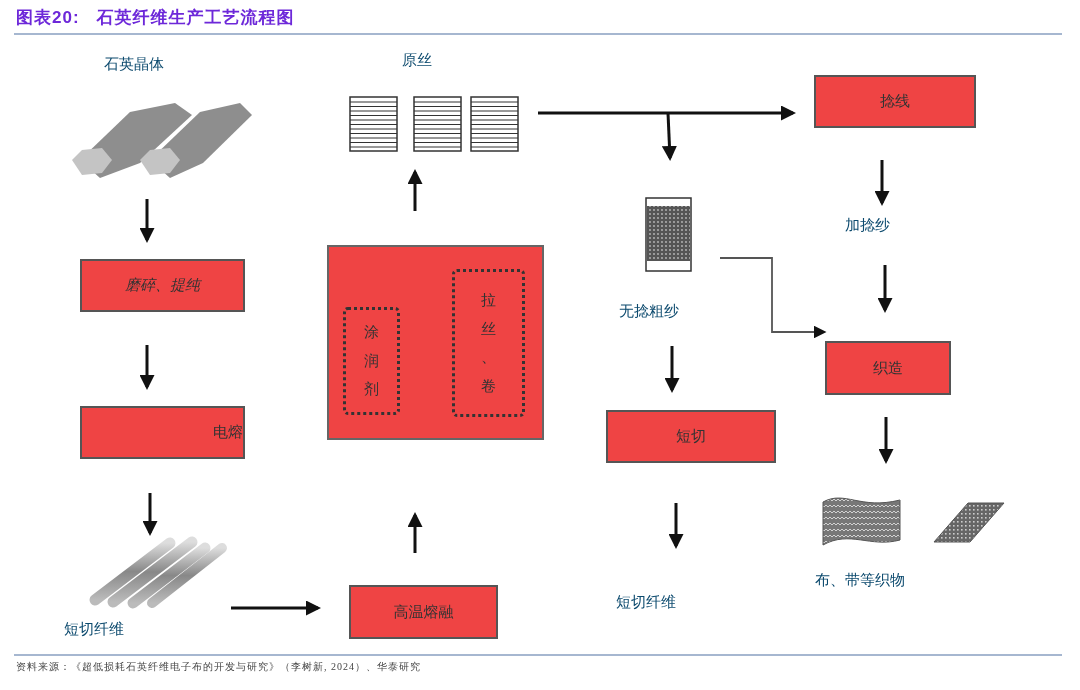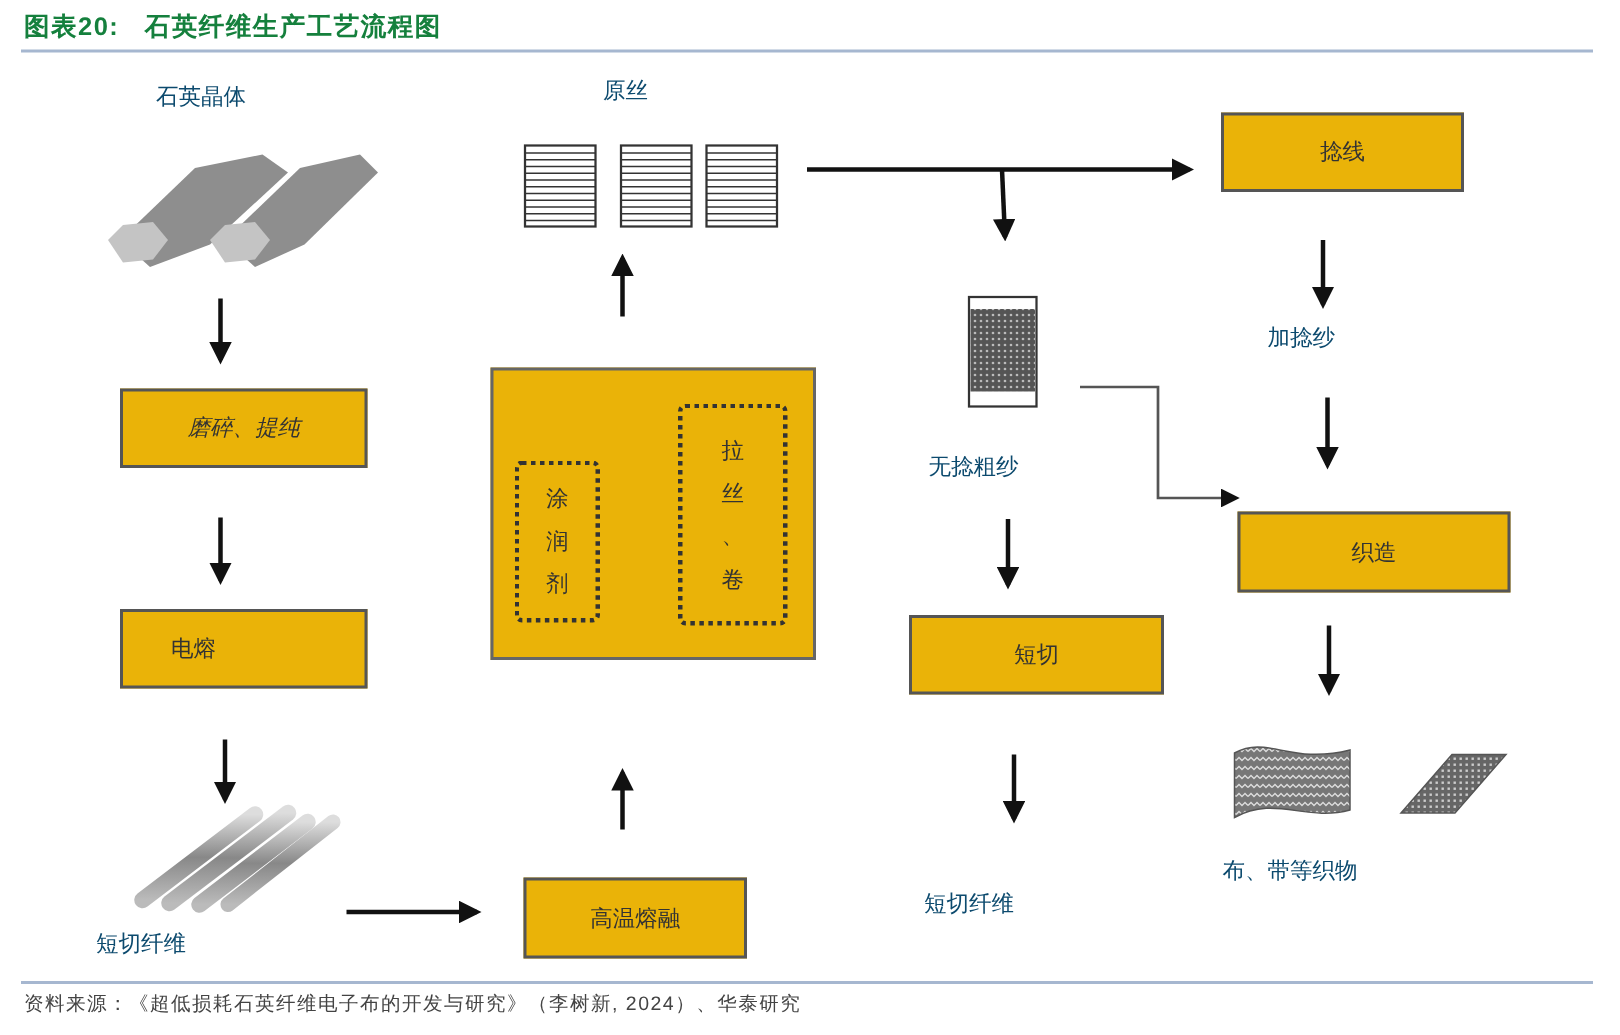--- a/index.html
+++ b/index.html
@@ -1,27 +1,27 @@
 <!DOCTYPE html>
 <html><head>
 <meta charset="utf-8">
 <style>
   html, body { margin: 0; padding: 0; background: #ffffff; }
   body { width: 1080px; height: 690px; position: relative; overflow: hidden;
          font-family: "DejaVu Sans", "Liberation Sans", sans-serif; color: #333; }
-  .title { position: absolute; left: 16px; top: 6px; font-size: 17px; font-weight: bold; color: #15803d;
+  .title { position: absolute; left: 16px; top: 6px; font-size: 17px; font-weight: bold; color: #6d28d9;
            font-family: "DejaVu Serif", "Liberation Serif", serif; letter-spacing: 1px; }
   .title .num { font-family: "Liberation Sans", sans-serif; font-weight: bold; }
   .divider { position: absolute; left: 14px; width: 1048px; height: 2px; background: #a6b7d0; }
   .divider.top { top: 33px; }
   .divider.bottom { top: 654px; }
-  .source { position: absolute; left: 16px; top: 660px; font-size: 13px; color: #444;
-            font-family: Liberation Sans, sans-serif; letter-spacing: 1px; }
+  .source { position: absolute; left: 16px; top: 660px; font-size: 10px; color: #444;
+            font-family: Liberation Serif, serif; letter-spacing: 1px; }
   .lbl { position: absolute; font-size: 15px; color: #0c4a6e; white-space: nowrap; }
-  .box { position: absolute; border: 2px solid #555; background: #eab308; box-sizing: border-box;
+  .box { position: absolute; border: 2px solid #555; background: #ef4444; box-sizing: border-box;
          display: flex; align-items: center; justify-content: center; font-size: 15px; color: #333; }
   .dotbox { position: absolute; border: 3px dotted #333; border-radius: 5px; box-sizing: border-box;
             display: flex; flex-direction: column; align-items: center; justify-content: center;
             font-size: 15px; color: #333; line-height: 1.9; }
   svg.overlay { position: absolute; left: 0; top: 0; width: 1080px; height: 690px; pointer-events: none; }
 </style>
 </head>
 <body>
 
 <div class="title">
@@ -143,21 +143,21 @@
 
   <path d="M405,368 L432,368 L432,362 L450,373 L432,384 L432,378 L405,378 Z" fill="#fff" stroke="#333" stroke-width="1.3"></path>
 </svg>
 
 <div class="lbl" style="left:104px; top:55px;">石英晶体</div>
 
 <div class="box" style="left:80px; top:259px; width:165px; height:53px;font-style:italic;">
   <span>磨碎、提纯</span>
 </div>
 
-<div class="box" style="left:80px; top:406px; width:165px; height:53px; justify-content:flex-start; padding-left:32px;">
+<div class="box" style="left:80px; top:406px; width:165px; height:53px; justify-content:flex-end; padding-left:32px;">
   <span>电熔</span>
 </div>
 
 <div class="lbl" style="left:64px; top:620px;">短切纤维</div>
 
 <div class="box" style="left:349px; top:585px; width:149px; height:54px;">
   <span>高温熔融</span>
 </div>
 
 <div class="box" style="left:327px; top:245px; width:217px; height:195px; border-color:#666;"></div>
@@ -178,21 +178,21 @@
 <div class="lbl" style="left:402px; top:51px;">原丝</div>
 
 <div class="box" style="left:814px; top:75px; width:162px; height:53px;">
   <span>捻线</span>
 </div>
 
 <div class="lbl" style="left:845px; top:216px;">加捻纱</div>
 
 <div class="lbl" style="left:619px; top:302px;">无捻粗纱</div>
 
-<div class="box" style="left:825px; top:341px; width:182px; height:54px;">
+<div class="box" style="left:825px; top:341px; width:126px; height:54px;">
   <span>织造</span>
 </div>
 
 <div class="box" style="left:606px; top:410px; width:170px; height:53px;">
   <span>短切</span>
 </div>
 
 <div class="lbl" style="left:616px; top:593px;">短切纤维</div>
 
 <div class="lbl" style="left:815px; top:571px;">布、带等织物</div>

